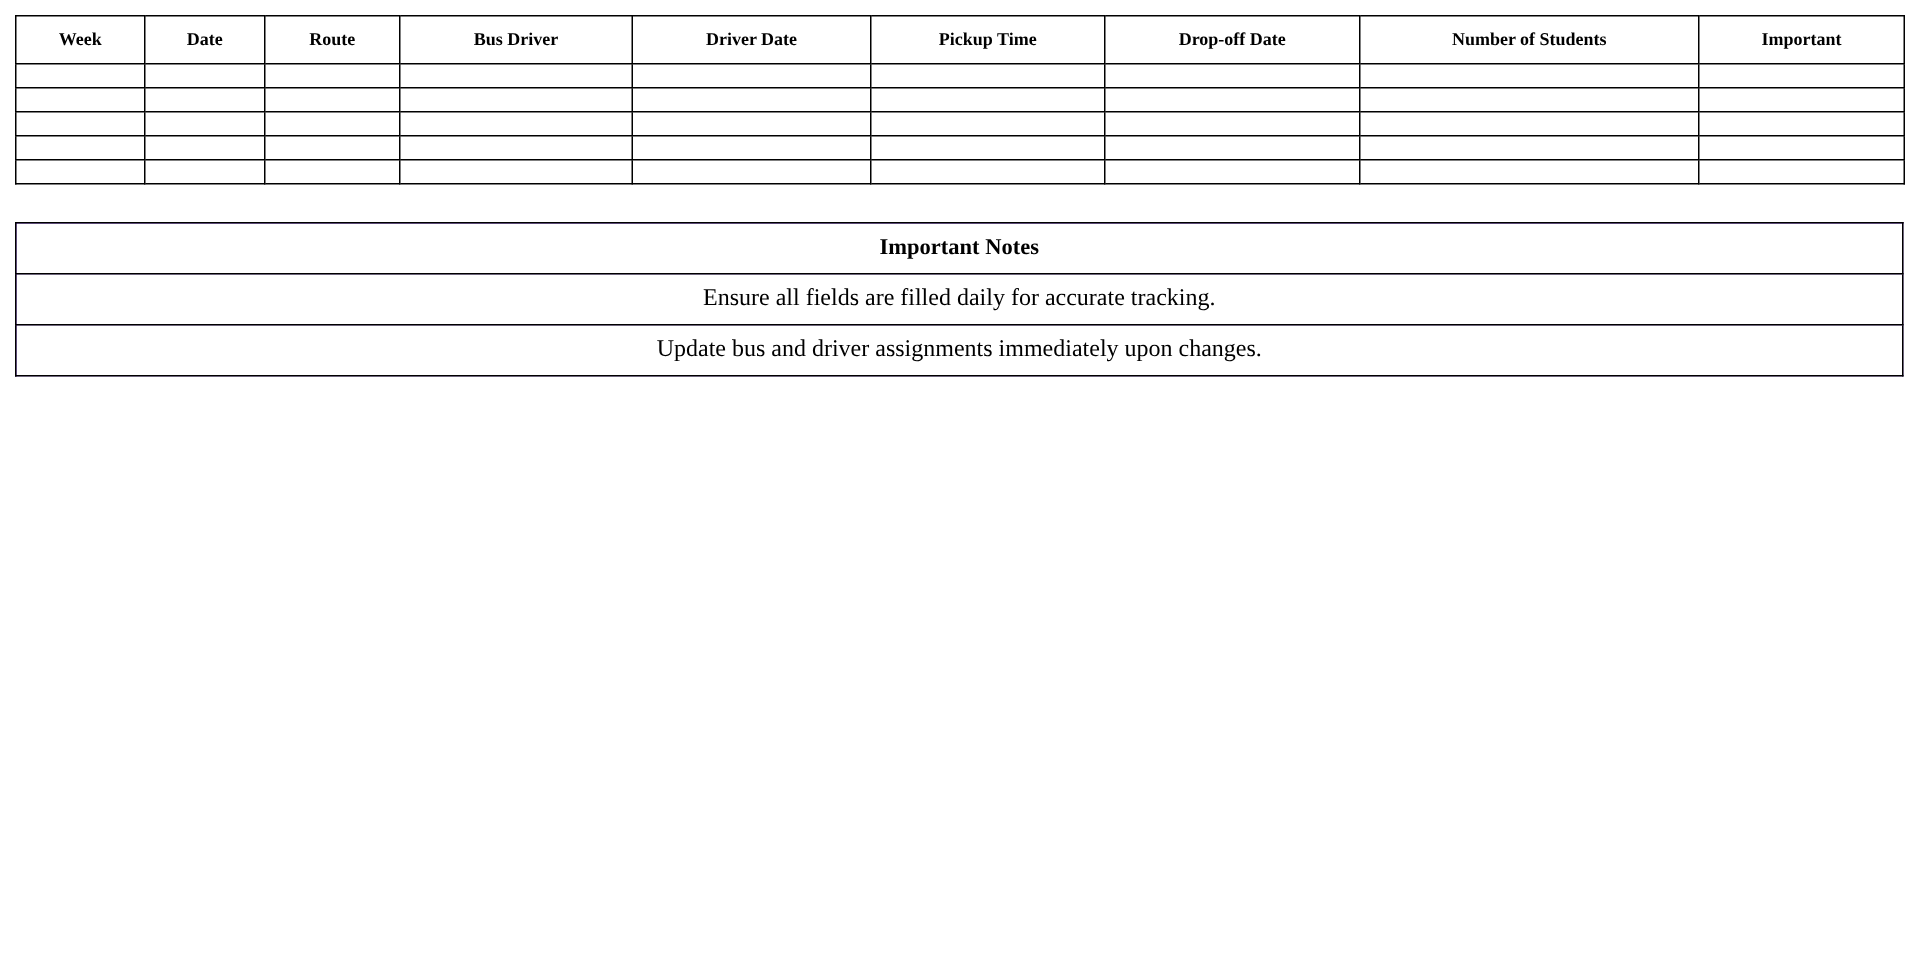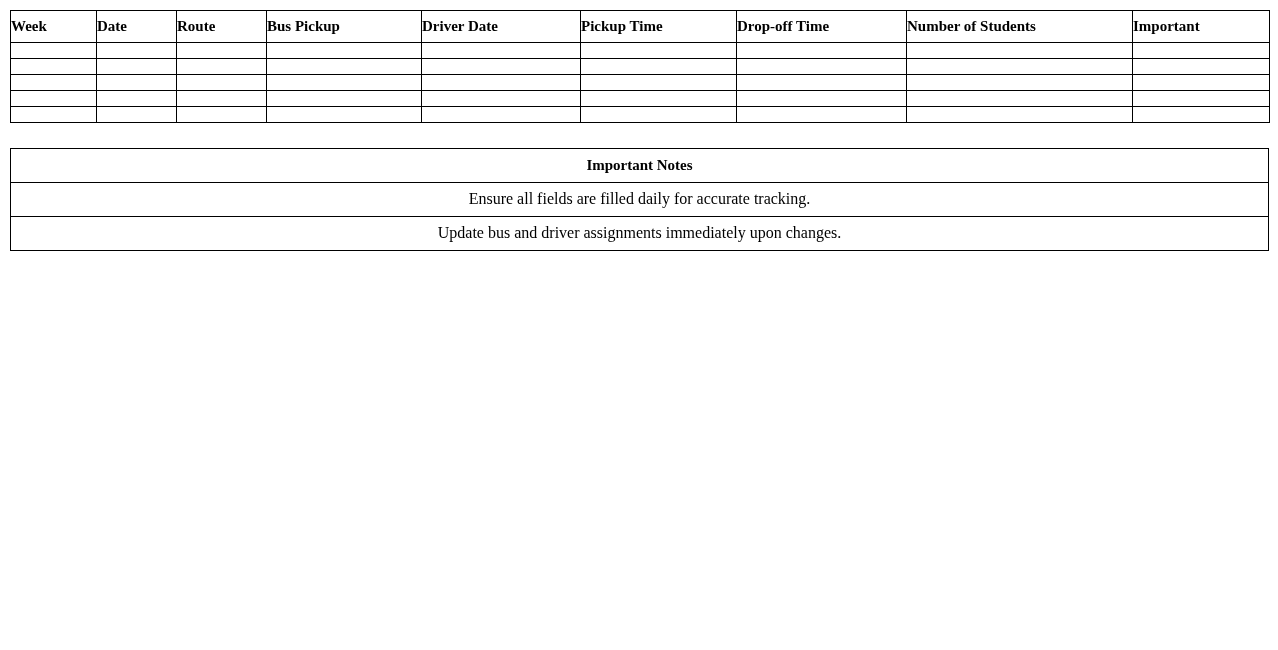--- a/index.html
+++ b/index.html
@@ -40,23 +40,23 @@
 
   table.log-table th,
   table.log-table td {
     border: 1px solid #000000;
     padding: 0;
     background: #ffffff;
   }
 
   table.log-table th {
     height: 31px;
-    font-size: 15px;
+    font-size: 12px;
     font-weight: bold;
-    text-align: left;
+    text-align: center;
     vertical-align: middle;
     line-height: 1.1;
     white-space: nowrap;
   }
 
   table.log-table td.data-cell {
     height: 15px;
   }
 
   
@@ -111,24 +111,24 @@
         <col style="width:156px">
         <col style="width:170px">
         <col style="width:226px">
         <col style="width:137px">
       </colgroup>
       <thead>
         <tr>
           <th>Week</th>
           <th>Date</th>
           <th>Route</th>
-          <th>Bus Pickup</th>
+          <th>Bus Driver</th>
           <th>Driver Date</th>
           <th>Pickup Time</th>
-          <th>Drop-off Time</th>
+          <th>Drop-off Date</th>
           <th>Number of Students</th>
           <th>Important</th>
         </tr>
       </thead>
       <tbody>
         <tr>
           <td class="data-cell"></td>
           <td class="data-cell"></td>
           <td class="data-cell"></td>
           <td class="data-cell"></td>

